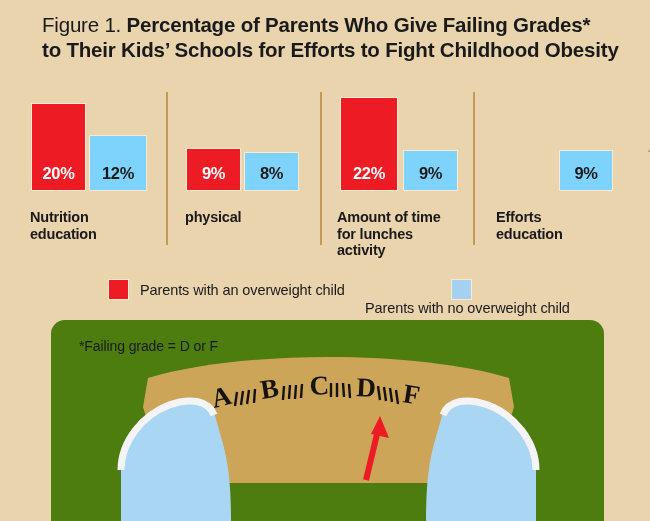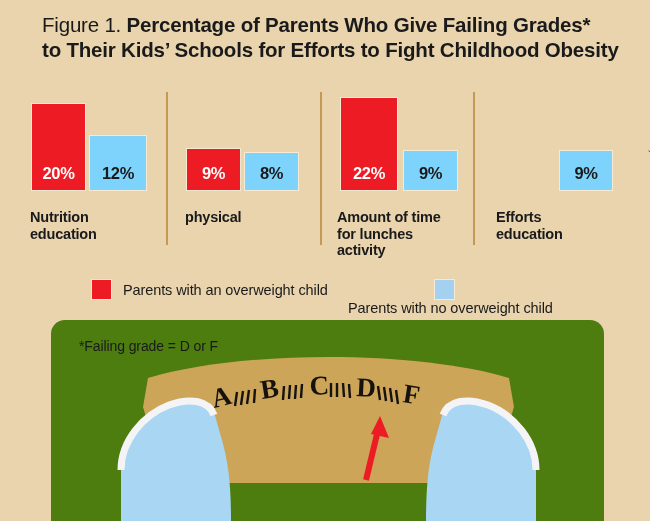--- a/index.html
+++ b/index.html
@@ -87,21 +87,21 @@
     line-height: 16.5px;
     color: #1A1A1A;
     letter-spacing: -0.2px;
     margin-top: 10px;
   }
 
   
   .legend {
     position: absolute;
     top: 279px;
-    left: 0;
+    left: 17px;
     width: 624px;
     height: 24px;
   }
   .legend-item {
     position: absolute;
     display: flex;
     align-items: center;
   }
   .legend-swatch {
     width: 21px;

